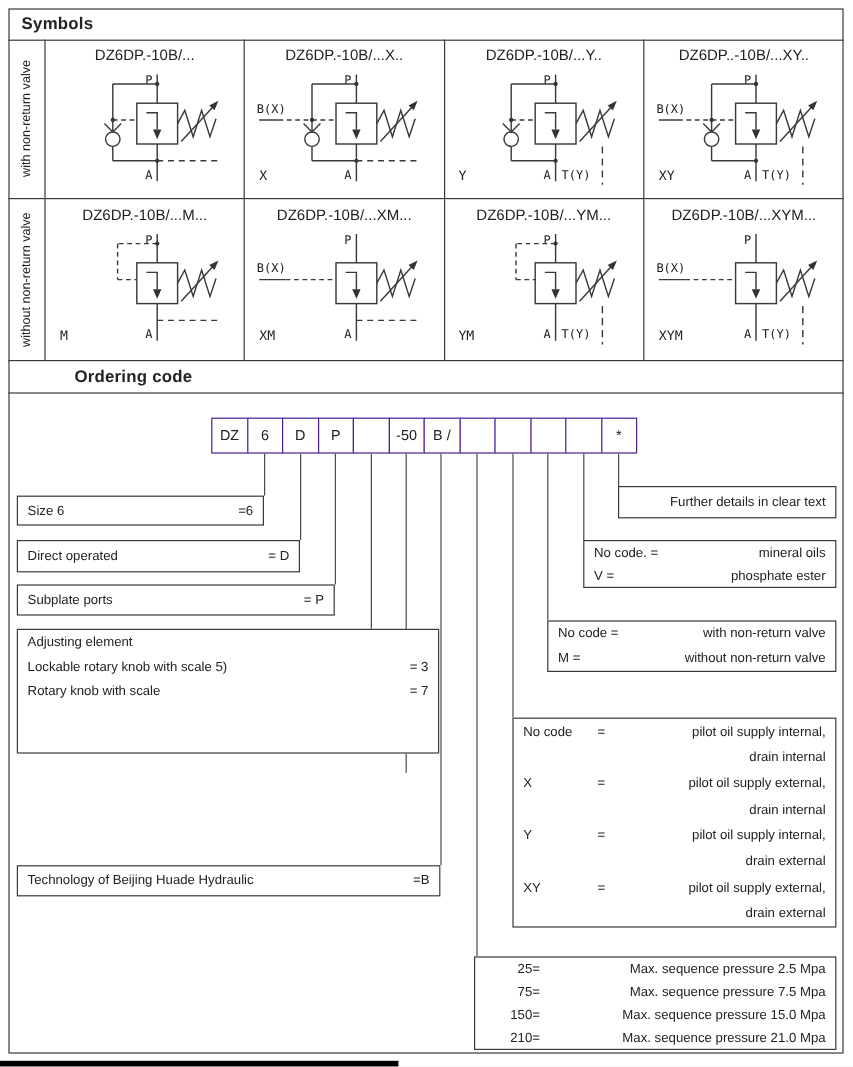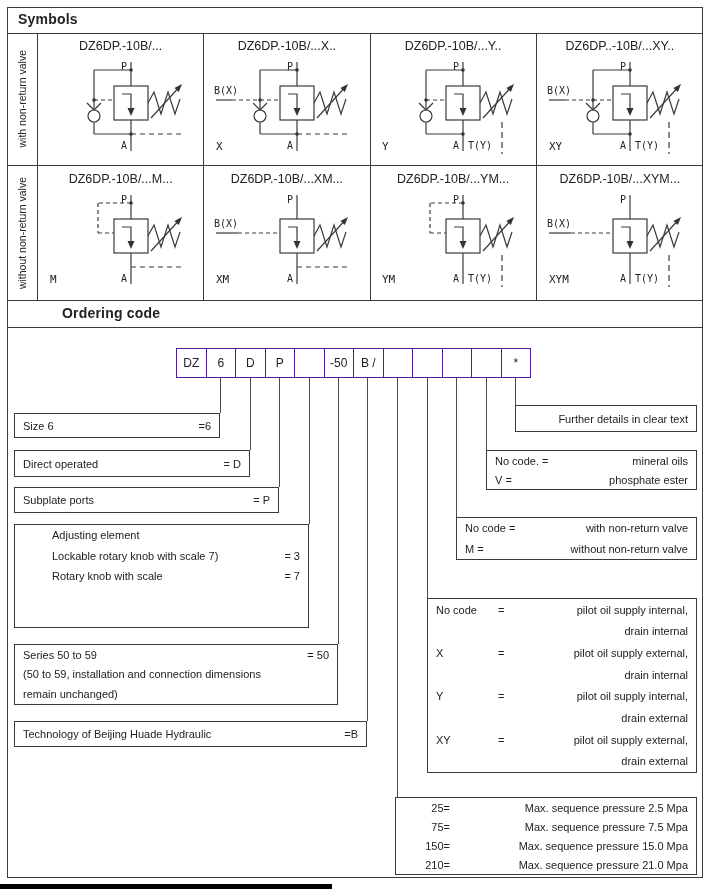--- a/index.html
+++ b/index.html
@@ -311,46 +311,32 @@
           <span>Direct operated</span>
           <span class="xval">= D</span>
         </div>
       </div>
       <div class="xbox" style="left:14px;top:487px;width:265px;height:26px;grid-template-rows:repeat(1,1fr);">
         <div class="xrow">
           <span>Subplate ports</span>
           <span class="xval">= P</span>
         </div>
       </div>
-      <div class="xbox" style="left:14px;top:524px;width:295px;height:104px;grid-template-rows:repeat(5,1fr);padding-left:29px;">
+      <div class="xbox" style="left:14px;top:524px;width:352px;height:104px;grid-template-rows:repeat(5,1fr);">
         <div class="xrow">
           <span>Adjusting element</span>
           <span class="xval"></span>
         </div>
         <div class="xrow">
-          <span>Lockable rotary knob with scale 7)</span>
+          <span>Lockable rotary knob with scale 5)</span>
           <span class="xval">= 3</span>
         </div>
         <div class="xrow">
           <span>Rotary knob with scale</span>
           <span class="xval">= 7</span>
-        </div>
-      </div>
-      <div class="xbox" style="left:14px;top:644px;width:324px;height:61px;grid-template-rows:repeat(3,1fr);">
-        <div class="xrow">
-          <span>Series 50 to 59</span>
-          <span class="xval">= 50</span>
-        </div>
-        <div class="xrow">
-          <span>(50 to 59, installation and connection dimensions</span>
-          <span class="xval"></span>
-        </div>
-        <div class="xrow">
-          <span>remain unchanged)</span>
-          <span class="xval"></span>
         </div>
       </div>
       <div class="xbox" style="left:14px;top:721px;width:353px;height:26px;grid-template-rows:repeat(1,1fr);">
         <div class="xrow">
           <span>Technology of Beijing Huade Hydraulic</span>
           <span class="xval">=B</span>
         </div>
       </div>
       <div class="xbox" style="left:515px;top:405px;width:182px;height:27px;grid-template-rows:repeat(1,1fr);">
         <div class="xrow">

